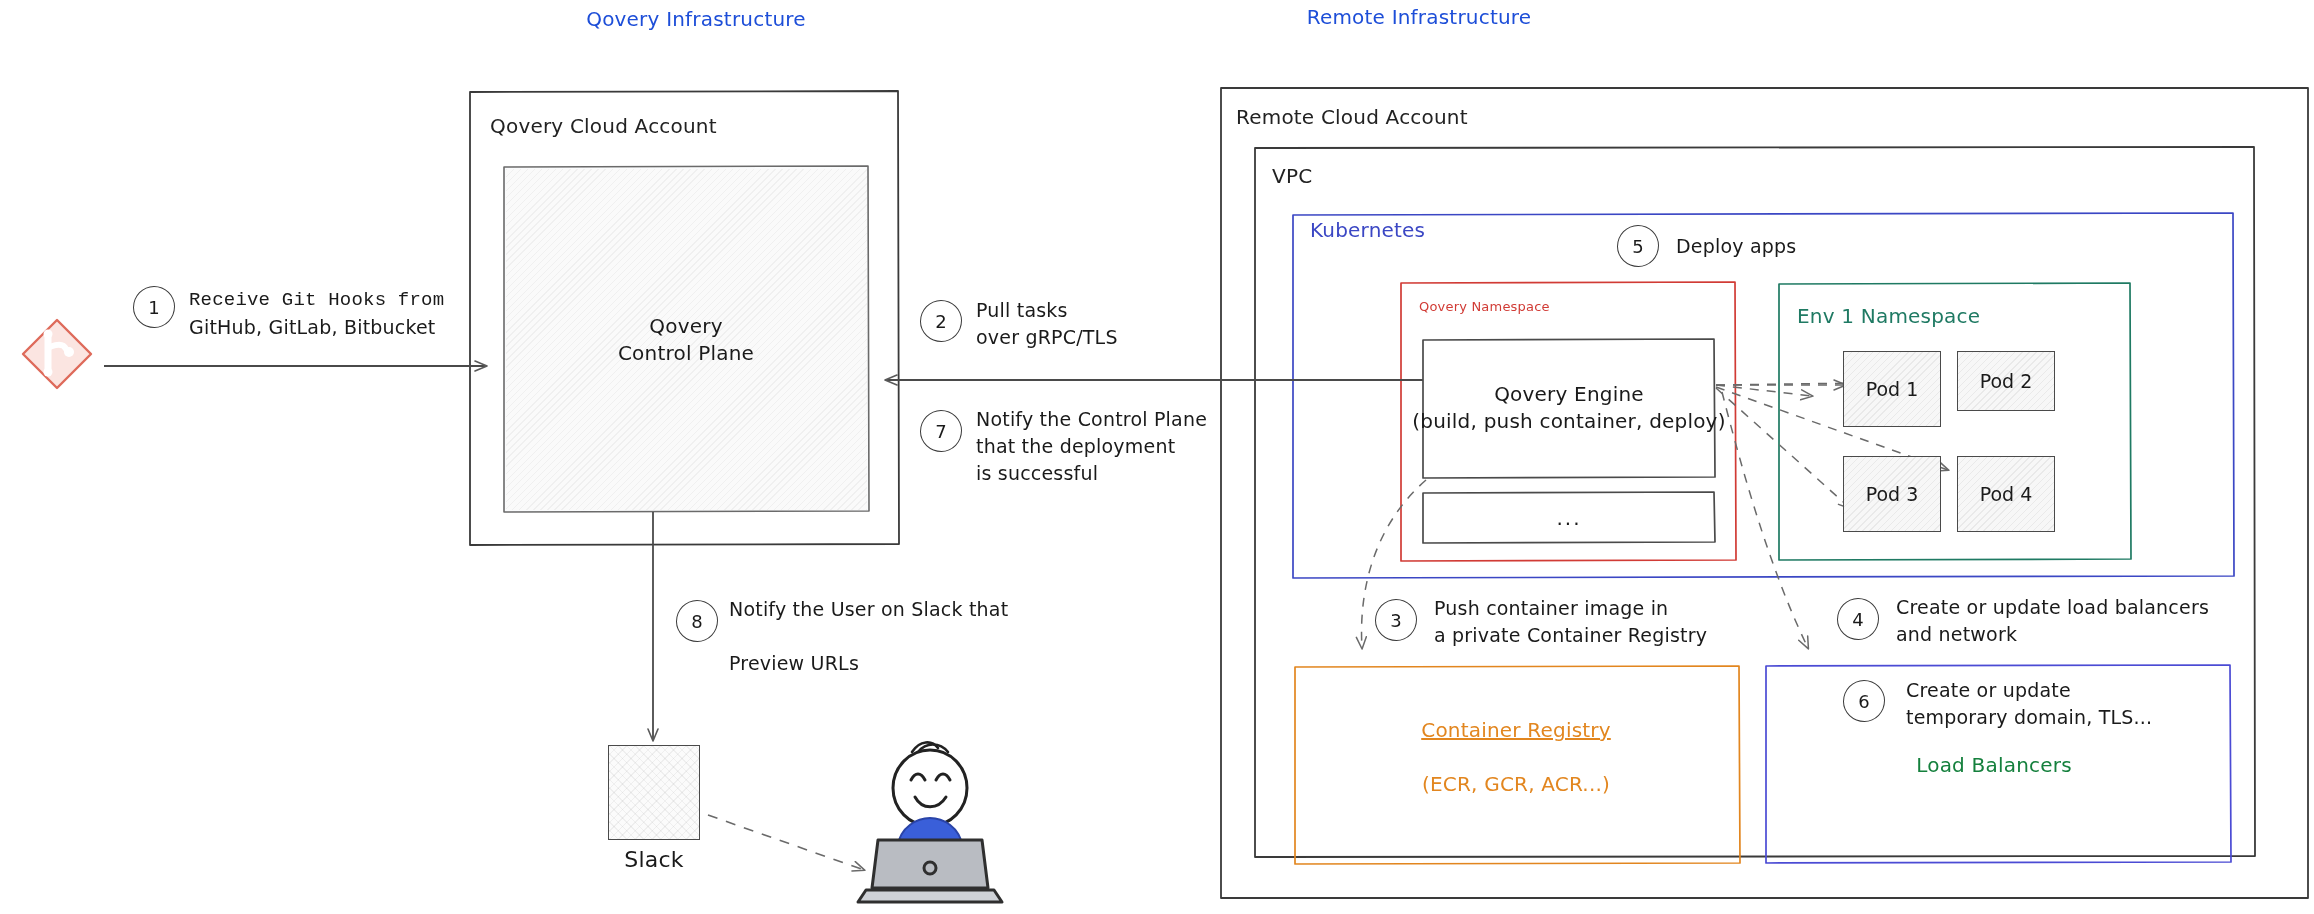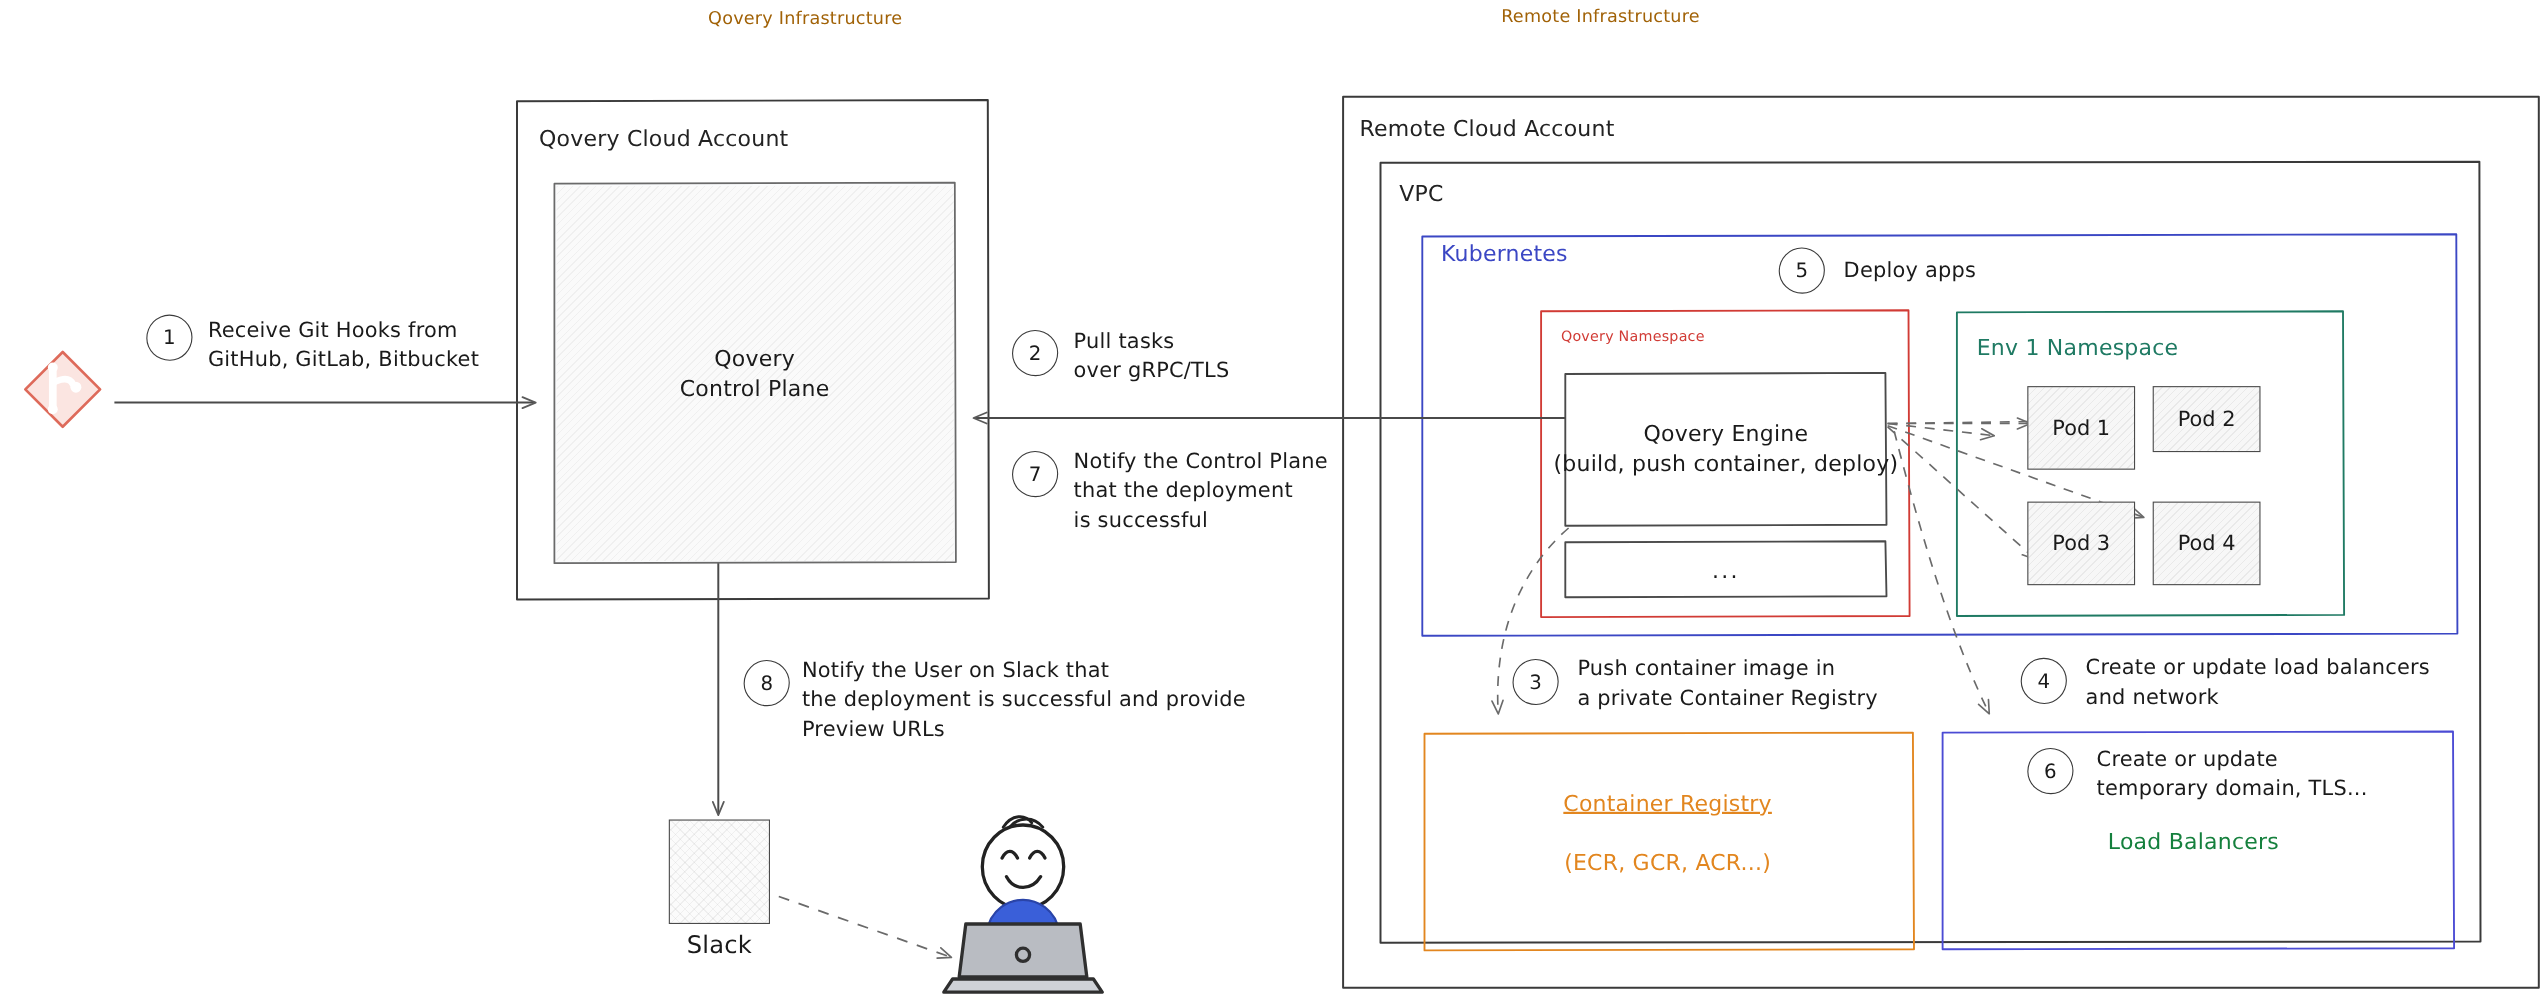--- a/index.html
+++ b/index.html
@@ -25,23 +25,22 @@
   }
   .txt {
     position: absolute;
     font-family: "DejaVu Sans", sans-serif;
     color: #1a1a1a;
     white-space: pre;
     line-height: 1.34;
     letter-spacing: 0.2px;
   }
   .hdr {
-    font-size: 16px;
-    color: #a16207;
-    margin-left: 36px;
+    font-size: 20px;
+    color: #1d4ed8;
   }
   .boxlabel {
     font-size: 20px;
     color: #222222;
   }
   .steptxt {
     font-size: 19px;
     color: #1a1a1a;
   }
   .centered {
@@ -235,35 +234,34 @@
   <div class="txt hdr centered" style="left:696px; top:6px;">Qovery Infrastructure</div>
   <div class="txt hdr centered" style="left:1419px; top:4px;">Remote Infrastructure</div>
 
   <div class="txt boxlabel" style="left:490px; top:113px;">Qovery Cloud Account</div>
 
   <div class="boxrect hatch" style="left:506px; top:169px; width:361px; height:341px; border:none; pointer-events:none;"></div>
   <div class="txt centered" style="left:686px; top:313px; font-size:20px;">Qovery</div>
   <div class="txt centered" style="left:686px; top:340px; font-size:20px;">Control Plane</div>
 
   <div class="stepnum" style="left:133px; top:286px;">1</div>
-  <div class="txt steptxt" style="left:189px; top:288px;">Receive Git Hooks from</div>
+  <div class="txt steptxt" style="left:189px; top:288px;font-family:Liberation Mono, monospace;">Receive Git Hooks from</div>
   <div class="txt steptxt" style="left:189px; top:315px;">GitHub, GitLab, Bitbucket</div>
 
   <div class="stepnum" style="left:920px; top:300px;">2</div>
   <div class="txt steptxt" style="left:976px; top:298px;">Pull tasks</div>
   <div class="txt steptxt" style="left:976px; top:325px;">over gRPC/TLS</div>
 
   <div class="stepnum" style="left:920px; top:410px;">7</div>
   <div class="txt steptxt" style="left:976px; top:407px;">Notify the Control Plane</div>
   <div class="txt steptxt" style="left:976px; top:434px;">that the deployment</div>
   <div class="txt steptxt" style="left:976px; top:461px;">is successful</div>
 
   <div class="stepnum" style="left:676px; top:600px;">8</div>
   <div class="txt steptxt" style="left:729px; top:597px;">Notify the User on Slack that</div>
-  <div class="txt steptxt" style="left:729px; top:624px;">the deployment is successful and provide</div>
   <div class="txt steptxt" style="left:729px; top:651px;">Preview URLs</div>
 
   <div class="slack-tile" style="left:608px; top:745px; width:92px; height:95px;"></div>
   <div class="txt centered" style="left:654px; top:845px; font-size:22px;">Slack</div>
 
   <div class="txt boxlabel" style="left:1236px; top:104px;">Remote Cloud Account</div>
 
   <div class="txt boxlabel" style="left:1272px; top:163px;">VPC</div>
 
   <div class="txt" style="left:1310px; top:217px; font-size:20px; color:#3b47c4;">Kubernetes</div>

